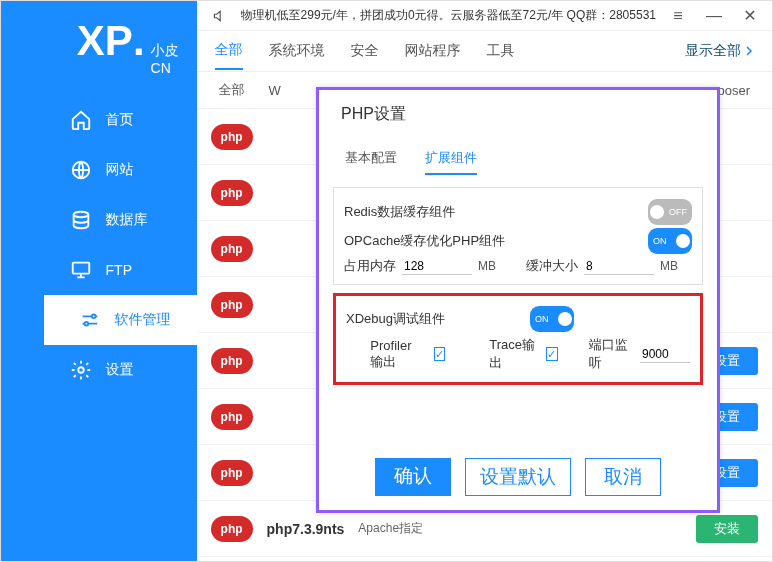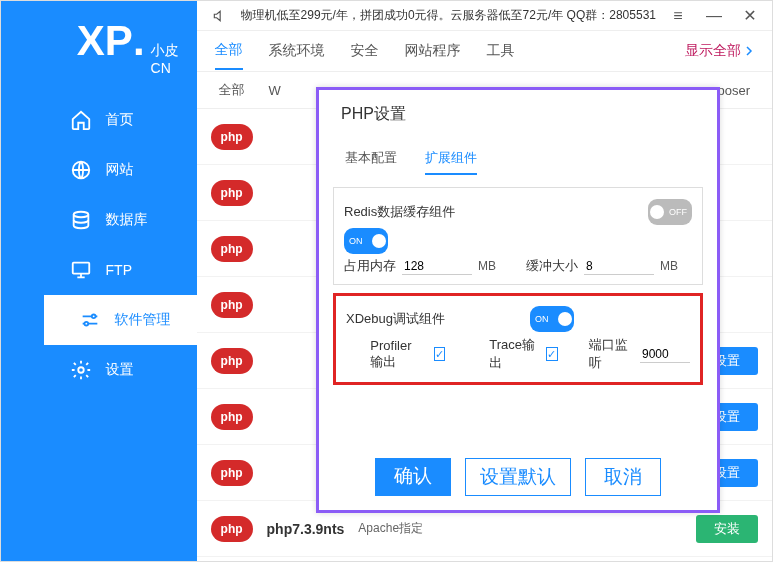--- a/index.html
+++ b/index.html
@@ -15,21 +15,21 @@
   .nav-icon{width:22px;height:22px;display:flex;align-items:center;justify-content:center;flex-shrink:0;}
   .nav-icon svg{width:22px;height:22px;}
   .main{flex:1;display:flex;flex-direction:column;position:relative;}
   .titlebar{height:30px;display:flex;align-items:center;padding:0 8px;gap:8px;border-bottom:1px solid #eee;}
   .titlebar .announce{font-size:12px;color:#333;flex:1;white-space:nowrap;overflow:hidden;}
   .winbtn{width:28px;height:20px;display:flex;align-items:center;justify-content:center;color:#555;cursor:pointer;}
   .topnav{height:40px;display:flex;align-items:center;padding:0 18px;gap:26px;font-size:14px;}
   .topnav .tab{color:#555;cursor:pointer;padding:9px 0;}
   .topnav .tab.active{color:#1a8cff;border-bottom:2px solid #1a8cff;}
   .topnav .spacer{flex:1;}
-  .showall{color:#be185d;display:flex;align-items:center;gap:3px;cursor:pointer;}
+  .showall{color:#0c4a6e;display:flex;align-items:center;gap:3px;cursor:pointer;}
   .filterbar{height:38px;border-top:1px solid #eee;border-bottom:1px solid #eee;display:flex;align-items:center;padding:0 14px;gap:8px;font-size:13px;color:#555;}
   .filterbar .fitem{padding:4px 8px;cursor:pointer;}
   .filterbar .fspace{flex:1;}
   .list{flex:1;overflow:hidden;}
   .row{height:56px;display:flex;align-items:center;padding:0 14px;border-bottom:1px solid #f2f2f2;}
   .phpbadge{width:42px;height:26px;background:#d42a2a;border-radius:13px;color:#fff;font-weight:bold;font-size:12px;display:flex;align-items:center;justify-content:center;}
   .rowname{margin-left:14px;font-weight:bold;color:#333;font-size:14px;}
   .rowsub{margin-left:14px;font-size:12px;color:#666;}
   .rowspacer{flex:1;}
   .pill{padding:5px 18px;border-radius:3px;color:#fff;font-size:13px;cursor:pointer;}
@@ -219,20 +219,21 @@
     <div class="dbody">
       <div class="dgroup">
         <div class="dline">
           <span style="flex:1">Redis数据缓存组件</span>
           <span class="toggle off">
               <span>OFF</span>
               <span class="knob"></span>
             </span>
         </div>
         <div class="dline">
+          <span style="flex:1">OPCache缓存优化PHP组件</span>
           <span class="toggle on">
               <span>ON</span>
               <span class="knob"></span>
             </span>
         </div>
         <div class="dline">
           <span>占用内存</span>
           <input class="num" value="128" style="">
           <span class="mb">MB</span>
           <span style="width:18px"></span>

